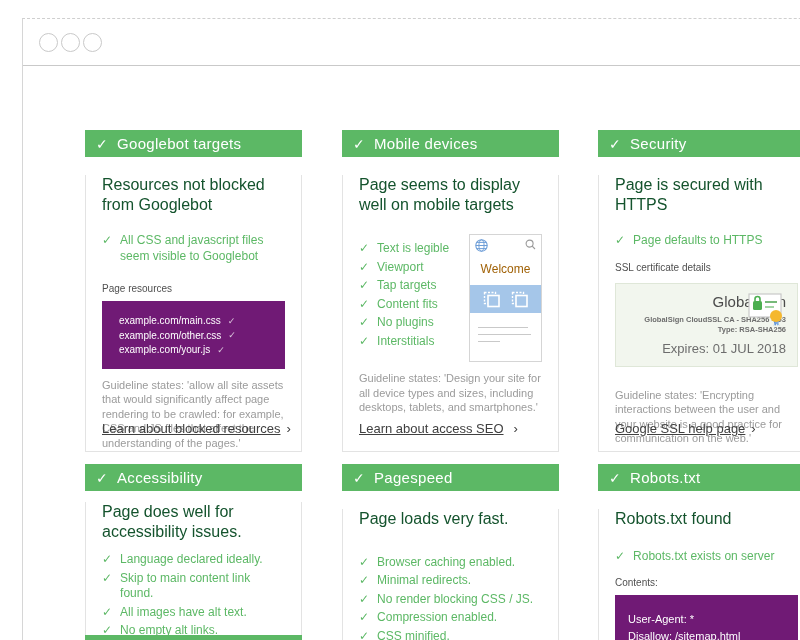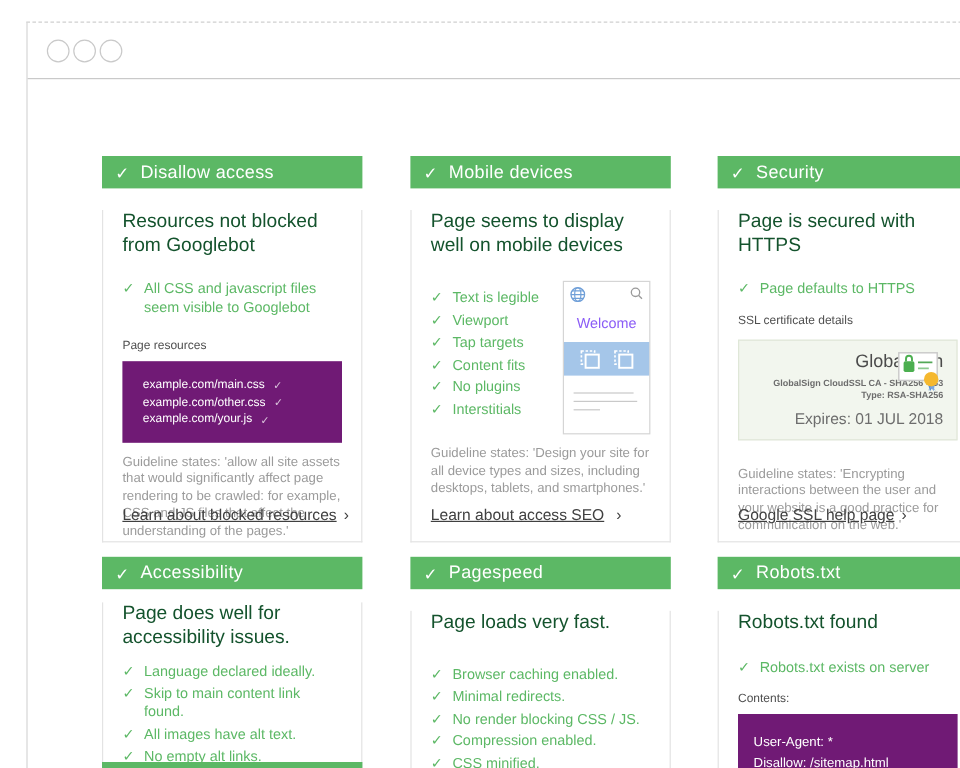--- a/index.html
+++ b/index.html
@@ -34,21 +34,21 @@
   .guideline { color:#9b9b9b; font-size:11px; line-height:1.32; }
 
   .card-link { position:absolute; left:16px; bottom:15px; font-size:13px; color:#404040;
                text-decoration:none; white-space:nowrap; cursor:pointer; }
   .card-link .lbl { text-decoration:underline; }
   .card-link .chev { margin-left:6px; text-decoration:none; }
 
   
   .phone { width:73px; height:128px; border:1px solid #d5d5d5; background:#fff; position:relative; flex:0 0 auto; }
   .phone-topbar { display:flex; justify-content:space-between; padding:4px 5px 0 5px; }
-  .phone-welcome { text-align:center; font-size:12px; color:#8b5cf6; margin-top:10px; }
+  .phone-welcome { text-align:center; font-size:12px; color:#a16207; margin-top:10px; }
   .phone-band { margin-top:9px; height:28px; background:#a5c6e9; display:flex; align-items:center; justify-content:center; gap:10px; }
   .phone-lines { padding:14px 8px 0 8px; }
   .phone-lines .ln { height:1px; background:#c9c9c9; margin-bottom:6px; }
 
   
   .cert-box { background:#f2f6ee; border:1px solid #dfe7d8; padding:9px 11px 10px 11px; position:relative;text-align:right; }
   .cert-issuer { font-size:15px; color:#4b4b4b; }
   .cert-line { font-size:7.5px; font-weight:bold; color:#6d6d6d; line-height:1.35; }
   .cert-expires { font-size:13px; color:#6d6d6d; margin-top:6px; }
   .cert-icon { position:absolute; right:9px; top:9px; }
@@ -63,21 +63,21 @@
   <div class="titlebar">
     <div class="winbtn"></div>
     <div class="winbtn"></div>
     <div class="winbtn"></div>
   </div>
 </div>
 
 <div class="card" style="left:85px; top:130px;">
   <div class="card-header">
     <span class="hdr-check">✓</span>
-    <span>Disallow access</span>
+    <span>Googlebot targets</span>
   </div>
   <div class="card-body" style="height:277px;">
     <div class="card-title">Resources not blocked from Googlebot</div>
     <div class="check-item" style="margin-top:19px;">
       <span class="ck">✓</span>
       <span>All CSS and javascript files seem visible to Googlebot</span>
     </div>
     <div class="small-label" style="margin-top:19px;">Page resources</div>
     <div class="gray-box" style="margin-top:7px; padding:13px 8px 11px 17px; font-size:10px; line-height:1.45;">
       <div class="res-line">
@@ -99,21 +99,21 @@
     </a>
   </div>
 </div>
 
 <div class="card" style="left:342px; top:130px;">
   <div class="card-header">
     <span class="hdr-check">✓</span>
     <span>Mobile devices</span>
   </div>
   <div class="card-body" style="height:277px;">
-    <div class="card-title">Page seems to display well on mobile devices</div>
+    <div class="card-title">Page seems to display well on mobile targets</div>
     <div style="display:flex; margin-top:20px;">
       <div class="check-list" style="flex:1; padding-top:7px;">
         <div class="check-item">
             <span class="ck">✓</span>
             <span>Text is legible</span>
           </div>
         <div class="check-item">
             <span class="ck">✓</span>
             <span>Viewport</span>
           </div>

